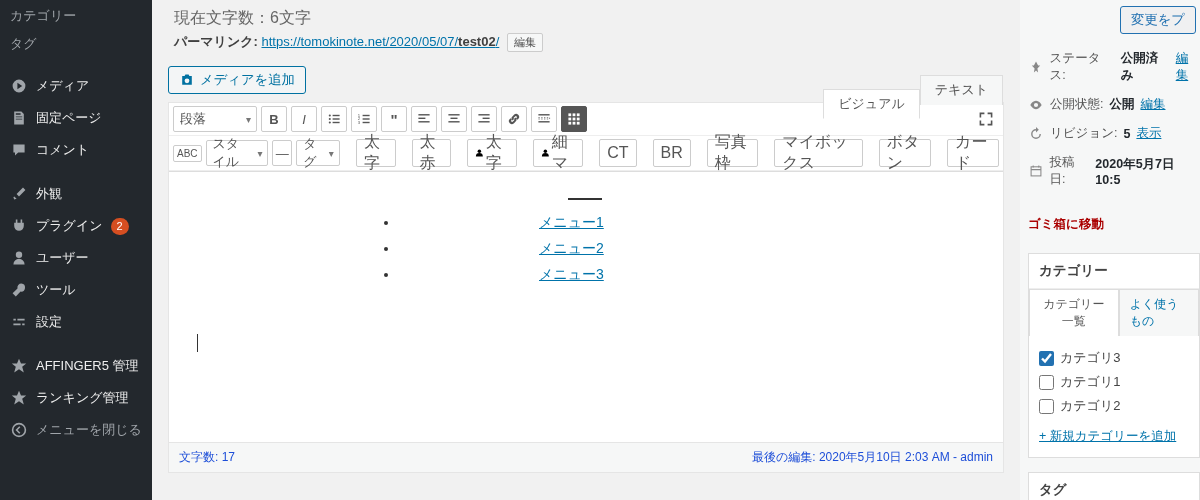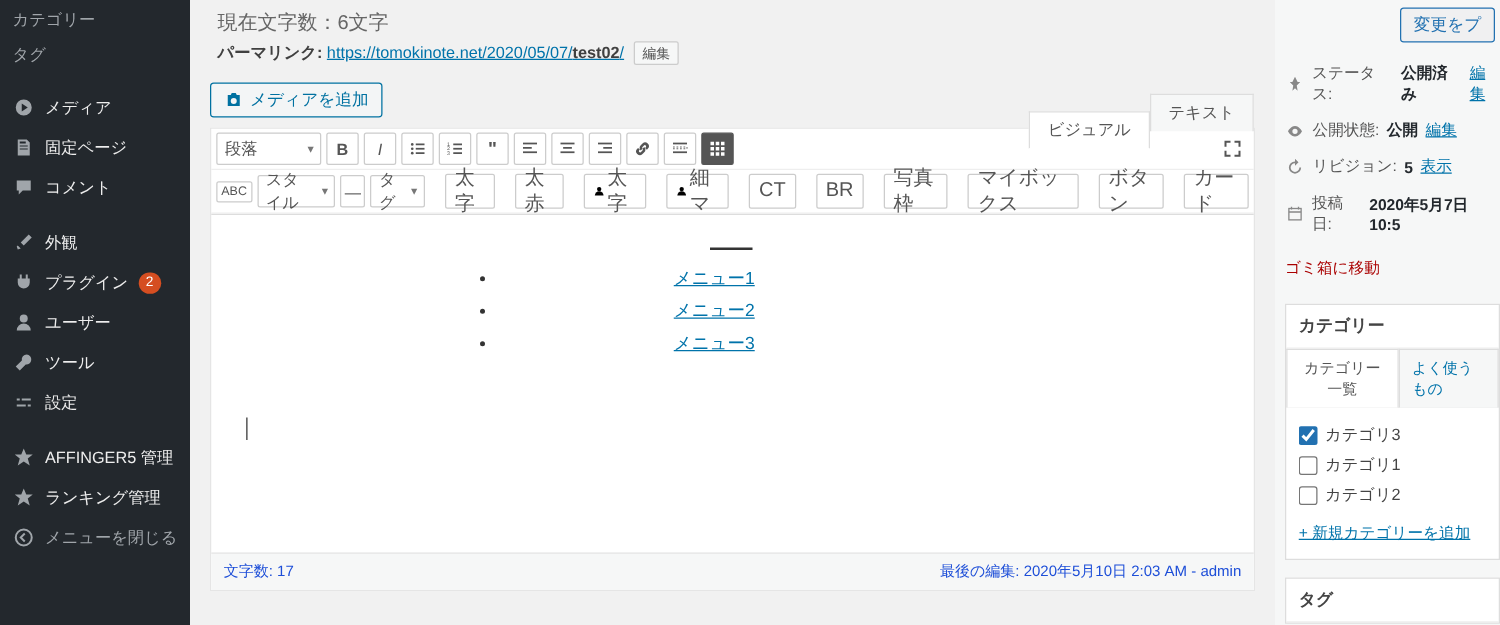--- a/index.html
+++ b/index.html
@@ -57,21 +57,21 @@
   .editor-footer { display:flex; justify-content:space-between; border-top:1px solid #e5e5e5; padding:6px 10px; background:#f6f7f7; font-size:12px; color:#1d4ed8; }
 
   
   .rightcol { width: 180px; background:#f6f7f7; flex-shrink:0; padding: 6px 0 0 8px; overflow:hidden; }
   .pub-btn { border:1px solid #2271b1; background:#f0f0f1; color:#2271b1; padding:4px 10px; cursor:pointer; border-radius:3px; margin-bottom:10px; float:right; margin-right:4px; }
   .meta-line { clear:both; display:flex; align-items:center; gap:6px; font-size:12.5px; color:#555; padding:6px 0; }
   .meta-line b { color:#23282d; font-weight:600; }
   .meta-line a { color:#0073aa; text-decoration:underline; cursor:pointer; }
   .icn2 { width:16px; display:inline-flex; align-items:center; justify-content:center; }
   .icn2 svg { fill:#888; }
-  .trash { color:#a00 !important; margin-top: 6px; display:inline-block; }
+  .trash { color:#a00 !important; margin-top: 16px; display:inline-block;font-weight:bold; }
 
   .panel { border:1px solid #ddd; background:#fff; margin-top:14px; }
   .panel h3 { font-size:13.5px; font-weight:600; padding:8px 10px; border-bottom:1px solid #eee; }
   .cat-tabs { display:flex; border-bottom:1px solid #ddd; }
   .cat-tab { padding:6px 10px; font-size:12px; color:#555; cursor:pointer; border:1px solid #ddd; border-bottom:none; margin-bottom:-1px; background:#f6f7f7; }
   .cat-tab.active { background:#fff;text-align:center; }
   .cat-tab.blue { color:#0073aa; }
   .cat-list { padding:10px 10px; }
   .cat-row { display:flex; align-items:center; gap:6px; font-size:13px; padding:3px 0; }
   .cat-row input { width:15px; height:15px; accent-color:#2271b1; }

